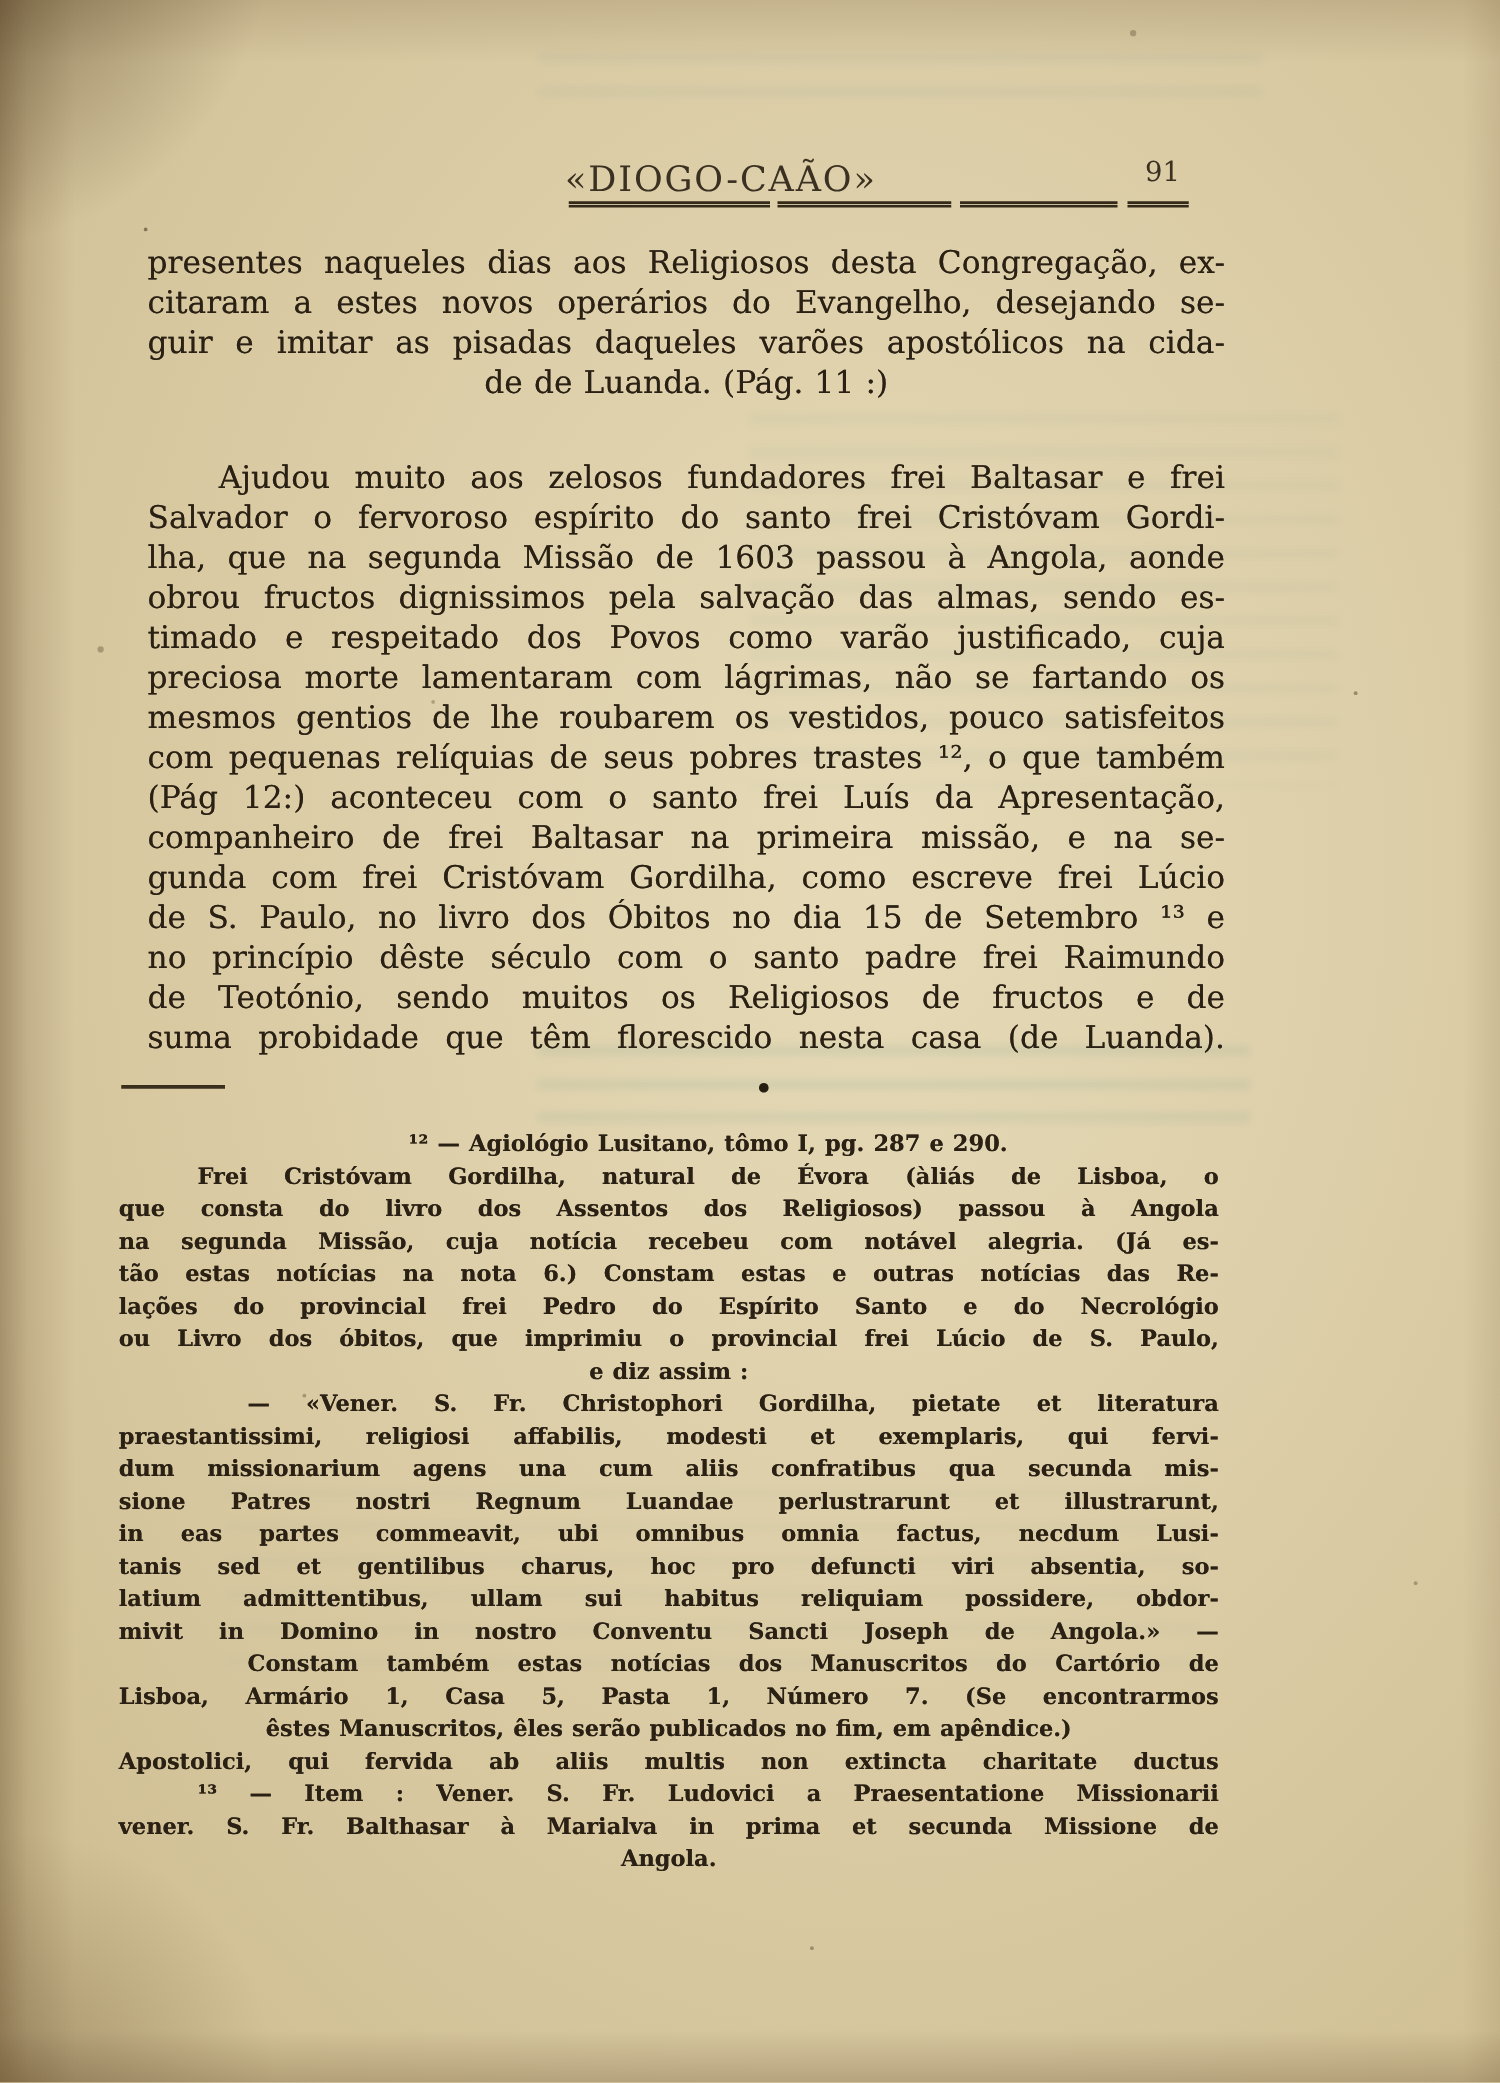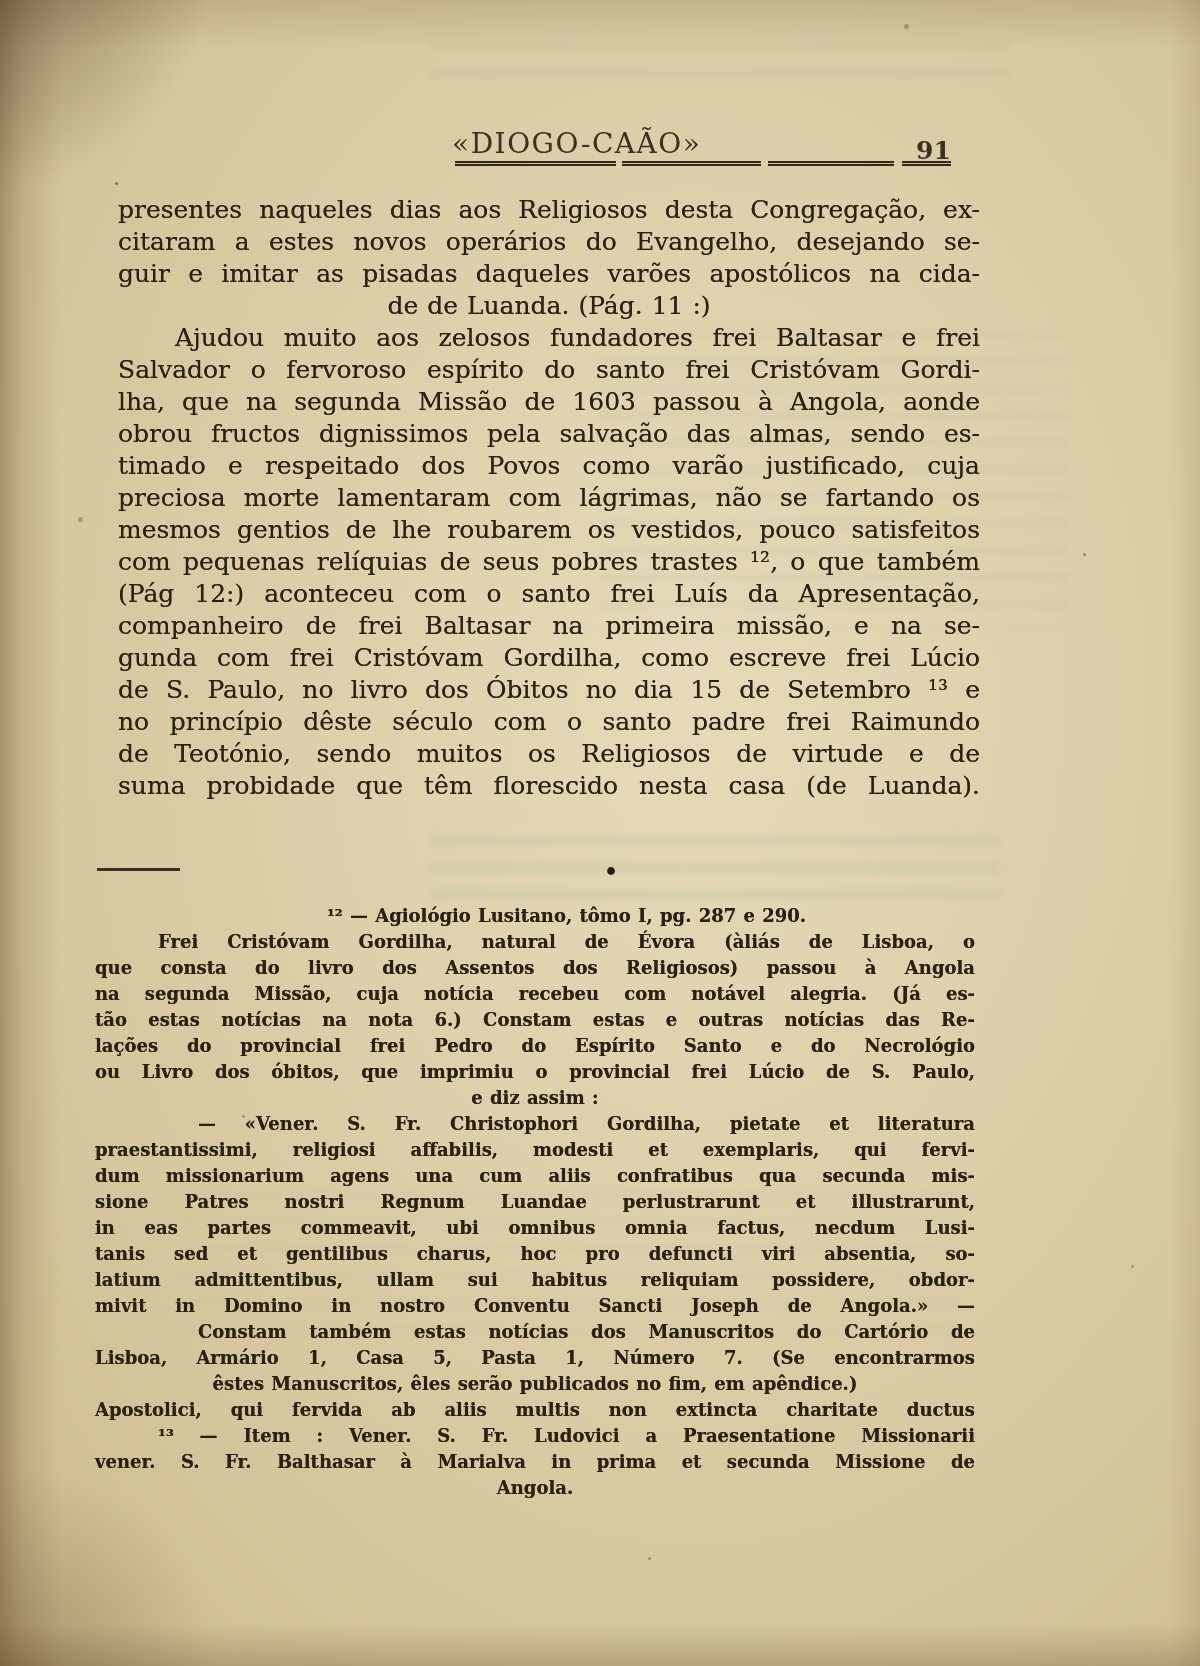--- a/index.html
+++ b/index.html
@@ -44,22 +44,22 @@
       345px  560px 0 0 rgba(66,50,28,.30),
       79px   518px 0 1px rgba(80,60,35,.35);
   }
 
   .running-title {
     position: absolute; left: 452px; top: 127px;
     font-size: 28px; letter-spacing: 1.5px; color: #3b3122; font-weight: 400;
     white-space: nowrap;
   }
   .page-number {
-    position: absolute; left: 916px; top: 136px;
-    font-size: 25px; color: #3b3122; font-weight: 700;
+    position: absolute; left: 916px; top: 126px;
+    font-size: 22px; color: #3b3122; font-weight: 400;
   }
   .header-rule { position: absolute; left: 455px; top: 161px; width: 500px; height: 5px; }
   .header-rule span {
     display: inline-block; height: 5px; vertical-align: top;
     background: linear-gradient(180deg, #342a1a 0, #342a1a 2px, rgba(52,42,26,0.12) 2px, rgba(52,42,26,0.12) 3px, #342a1a 3px, #342a1a 5px);
   }
   .seg1 { width: 161px; margin-right: 6px; }
   .seg2 { width: 139px; margin-right: 7px; }
   .seg3 { width: 126px; margin-right: 8px; }
   .seg4 { width: 49px; }
@@ -71,21 +71,21 @@
     text-shadow: 0 0 0.4px rgba(42,33,20,0.7);
   }
   .fnotes {
     position: absolute; left: 95px; top: 903px; width: 880px;
     font-size: 18px; line-height: 26px; font-weight: 700;
     color: #2a2114; word-spacing: 1px;
     text-shadow: 0 0 0.3px rgba(42,33,20,0.7);
   }
   .ln { text-align: center; white-space: normal; }
   .j  { text-align: justify; text-align-last: justify; }
-  .ind  { text-indent: 57px; }
+  .ind  { text-indent: 57px; margin-top: 44px; }
   .ind1 { text-indent: 63px; }
   .ind2 { text-indent: 103px; }
 
   .fn-rule { position: absolute; left: 97px; top: 868px; width: 83px; height: 3px; background: #3a2f1d; }
   .sep-dot {
     position: absolute; left: 604px; top: 862px; width: 14px; height: 18px;
     font-size: 22px; color: #261e12; line-height: 18px; text-align: center; font-weight: 700;
   }
 </style>
 </head>
@@ -114,21 +114,21 @@
     <div class="ln j">obrou fructos dignissimos pela salvação das almas, sendo es-</div>
     <div class="ln j">timado e respeitado dos Povos como varão justificado, cuja</div>
     <div class="ln j">preciosa morte lamentaram com lágrimas, não se fartando os</div>
     <div class="ln j">mesmos gentios de lhe roubarem os vestidos, pouco satisfeitos</div>
     <div class="ln j">com pequenas relíquias de seus pobres trastes ¹², o que também</div>
     <div class="ln j">(Pág 12:) aconteceu com o santo frei Luís da Apresentação,</div>
     <div class="ln j">companheiro de frei Baltasar na primeira missão, e na se-</div>
     <div class="ln j">gunda com frei Cristóvam Gordilha, como escreve frei Lúcio</div>
     <div class="ln j">de S. Paulo, no livro dos Óbitos no dia 15 de Setembro ¹³ e</div>
     <div class="ln j">no princípio dêste século com o santo padre frei Raimundo</div>
-    <div class="ln j">de Teotónio, sendo muitos os Religiosos de virtude e de</div>
+    <div class="ln j">de Teotónio, sendo muitos os Religiosos de fructos e de</div>
     <div class="ln j">suma probidade que têm florescido nesta casa (de Luanda).</div>
   </div>
 
   <div class="fn-rule"></div>
   <div class="sep-dot">•</div>
 
   <div class="fnotes">
     <div class="ln ind1">¹² — Agiológio Lusitano, tômo I, pg. 287 e 290.</div>
     <div class="ln j ind1">Frei Cristóvam Gordilha, natural de Évora (àliás de Lisboa, o</div>
     <div class="ln j">que consta do livro dos Assentos dos Religiosos) passou à Angola</div>

